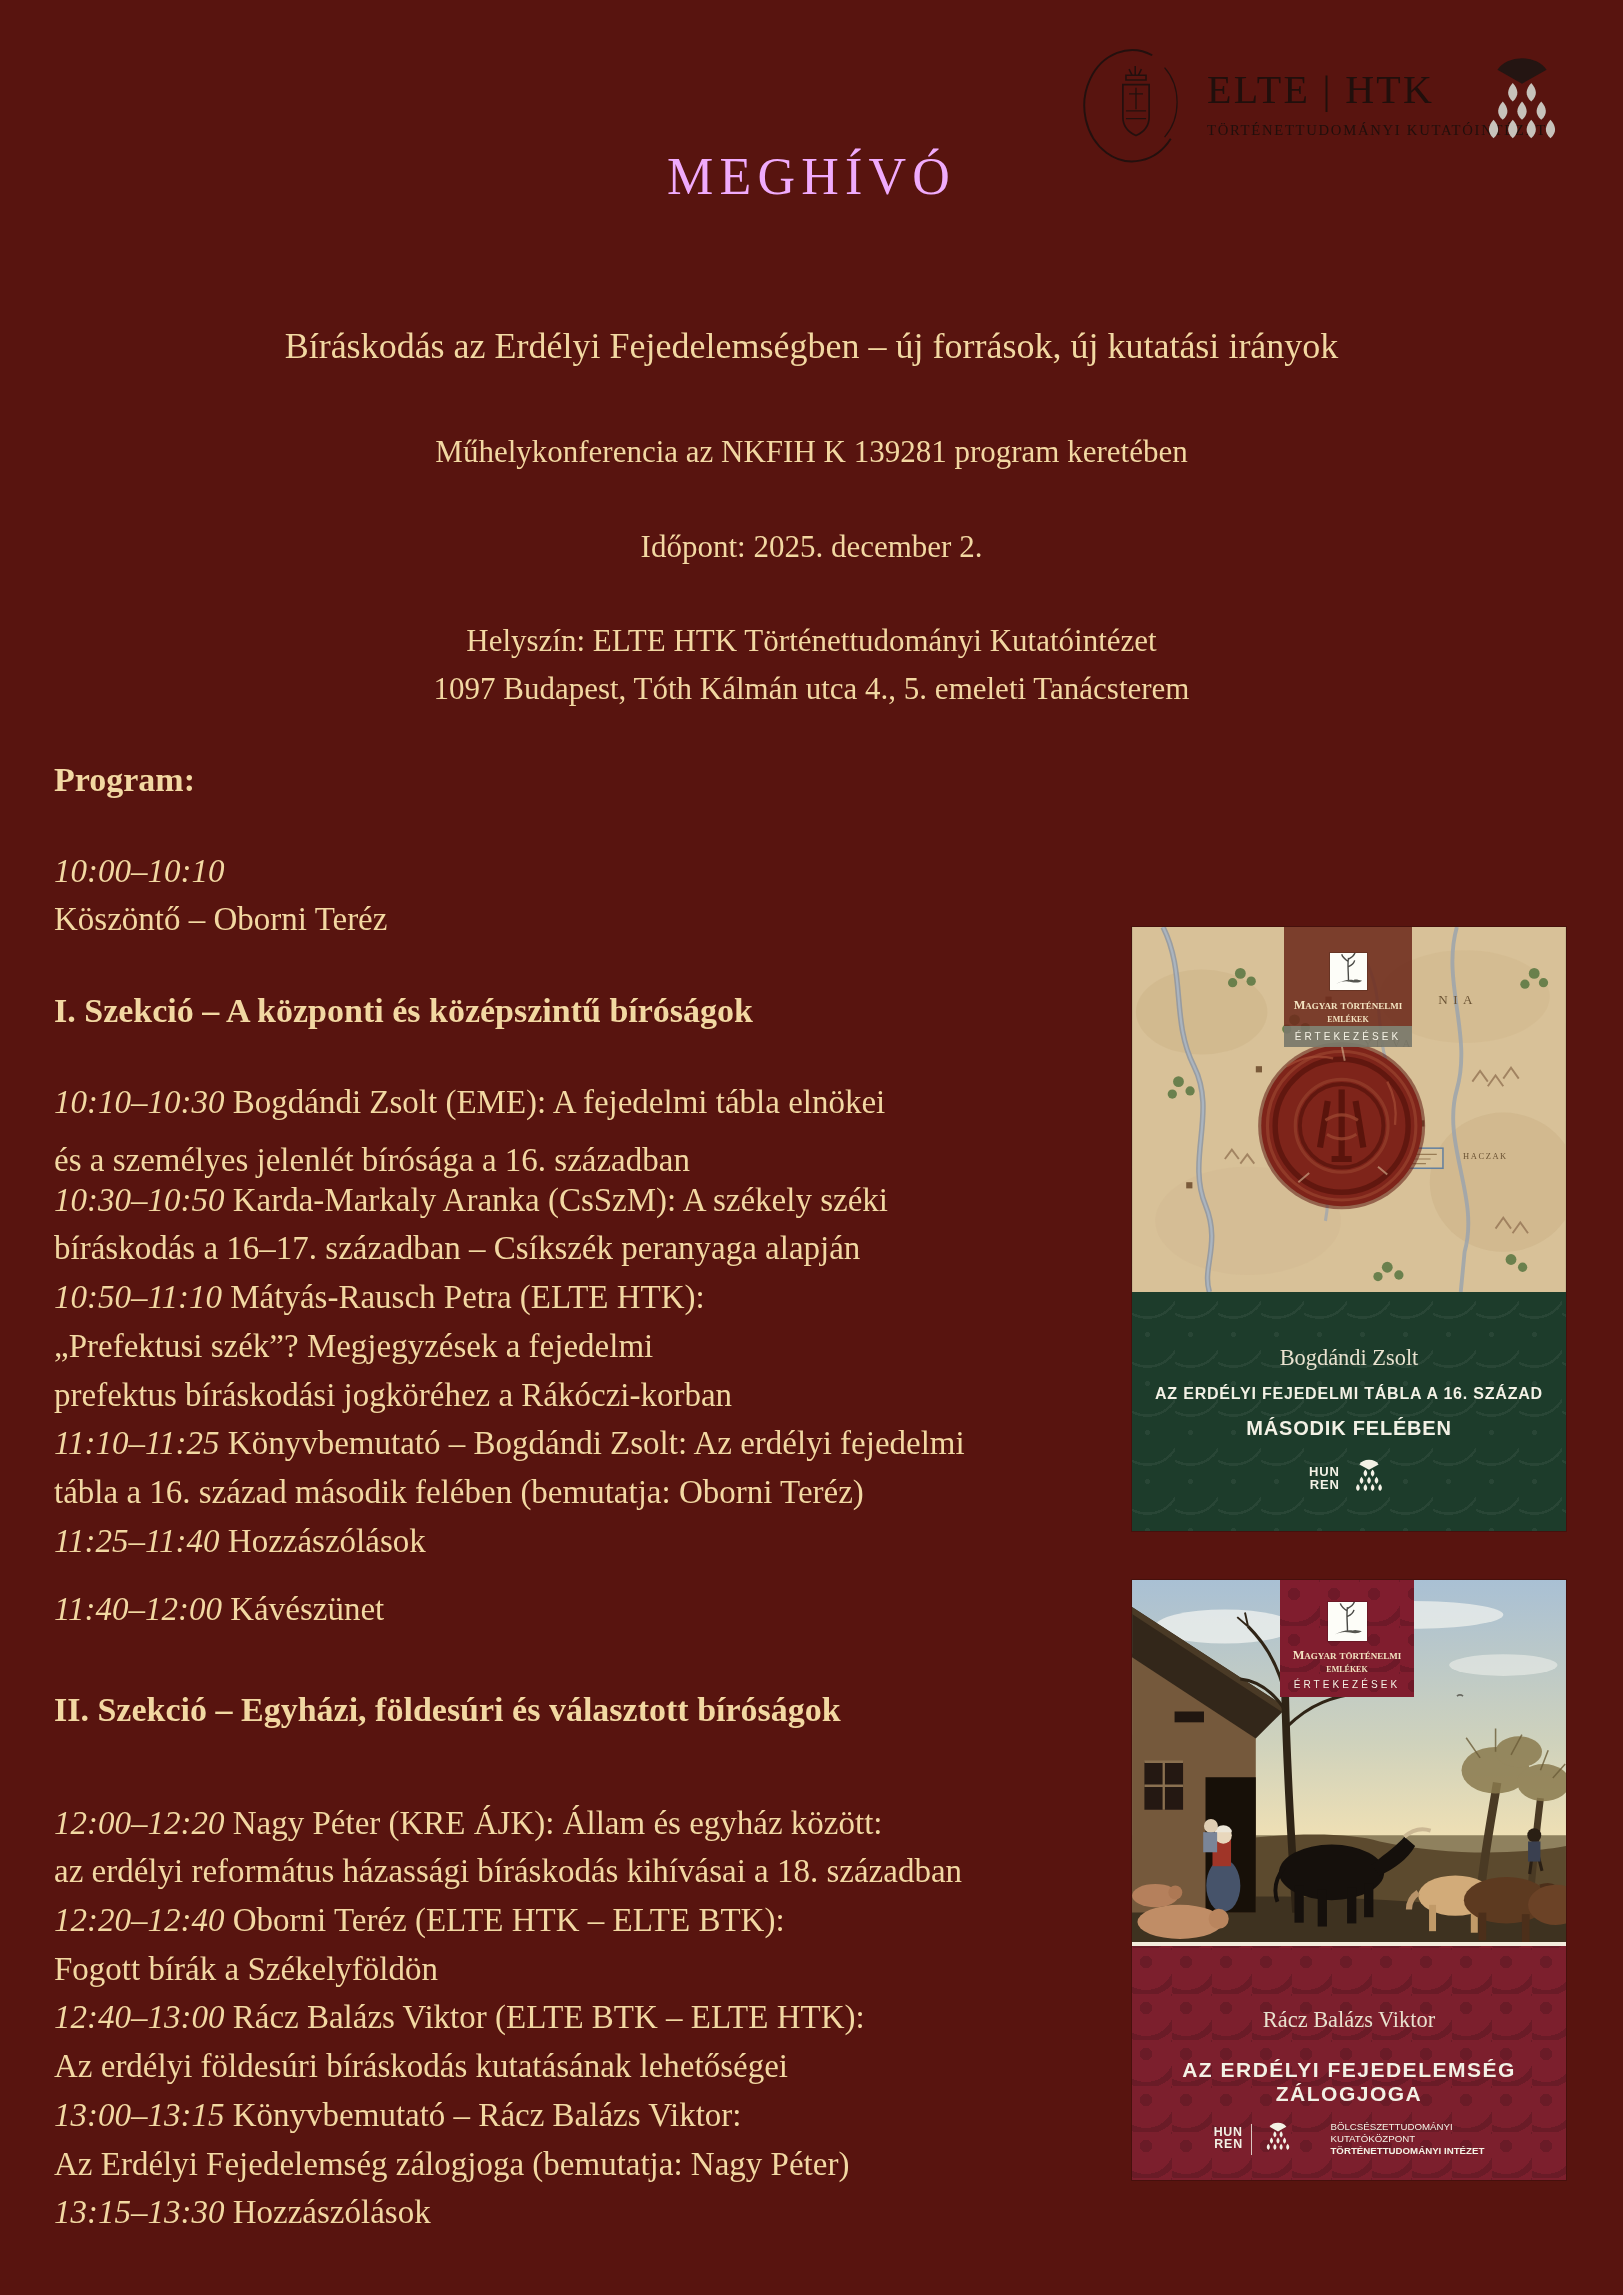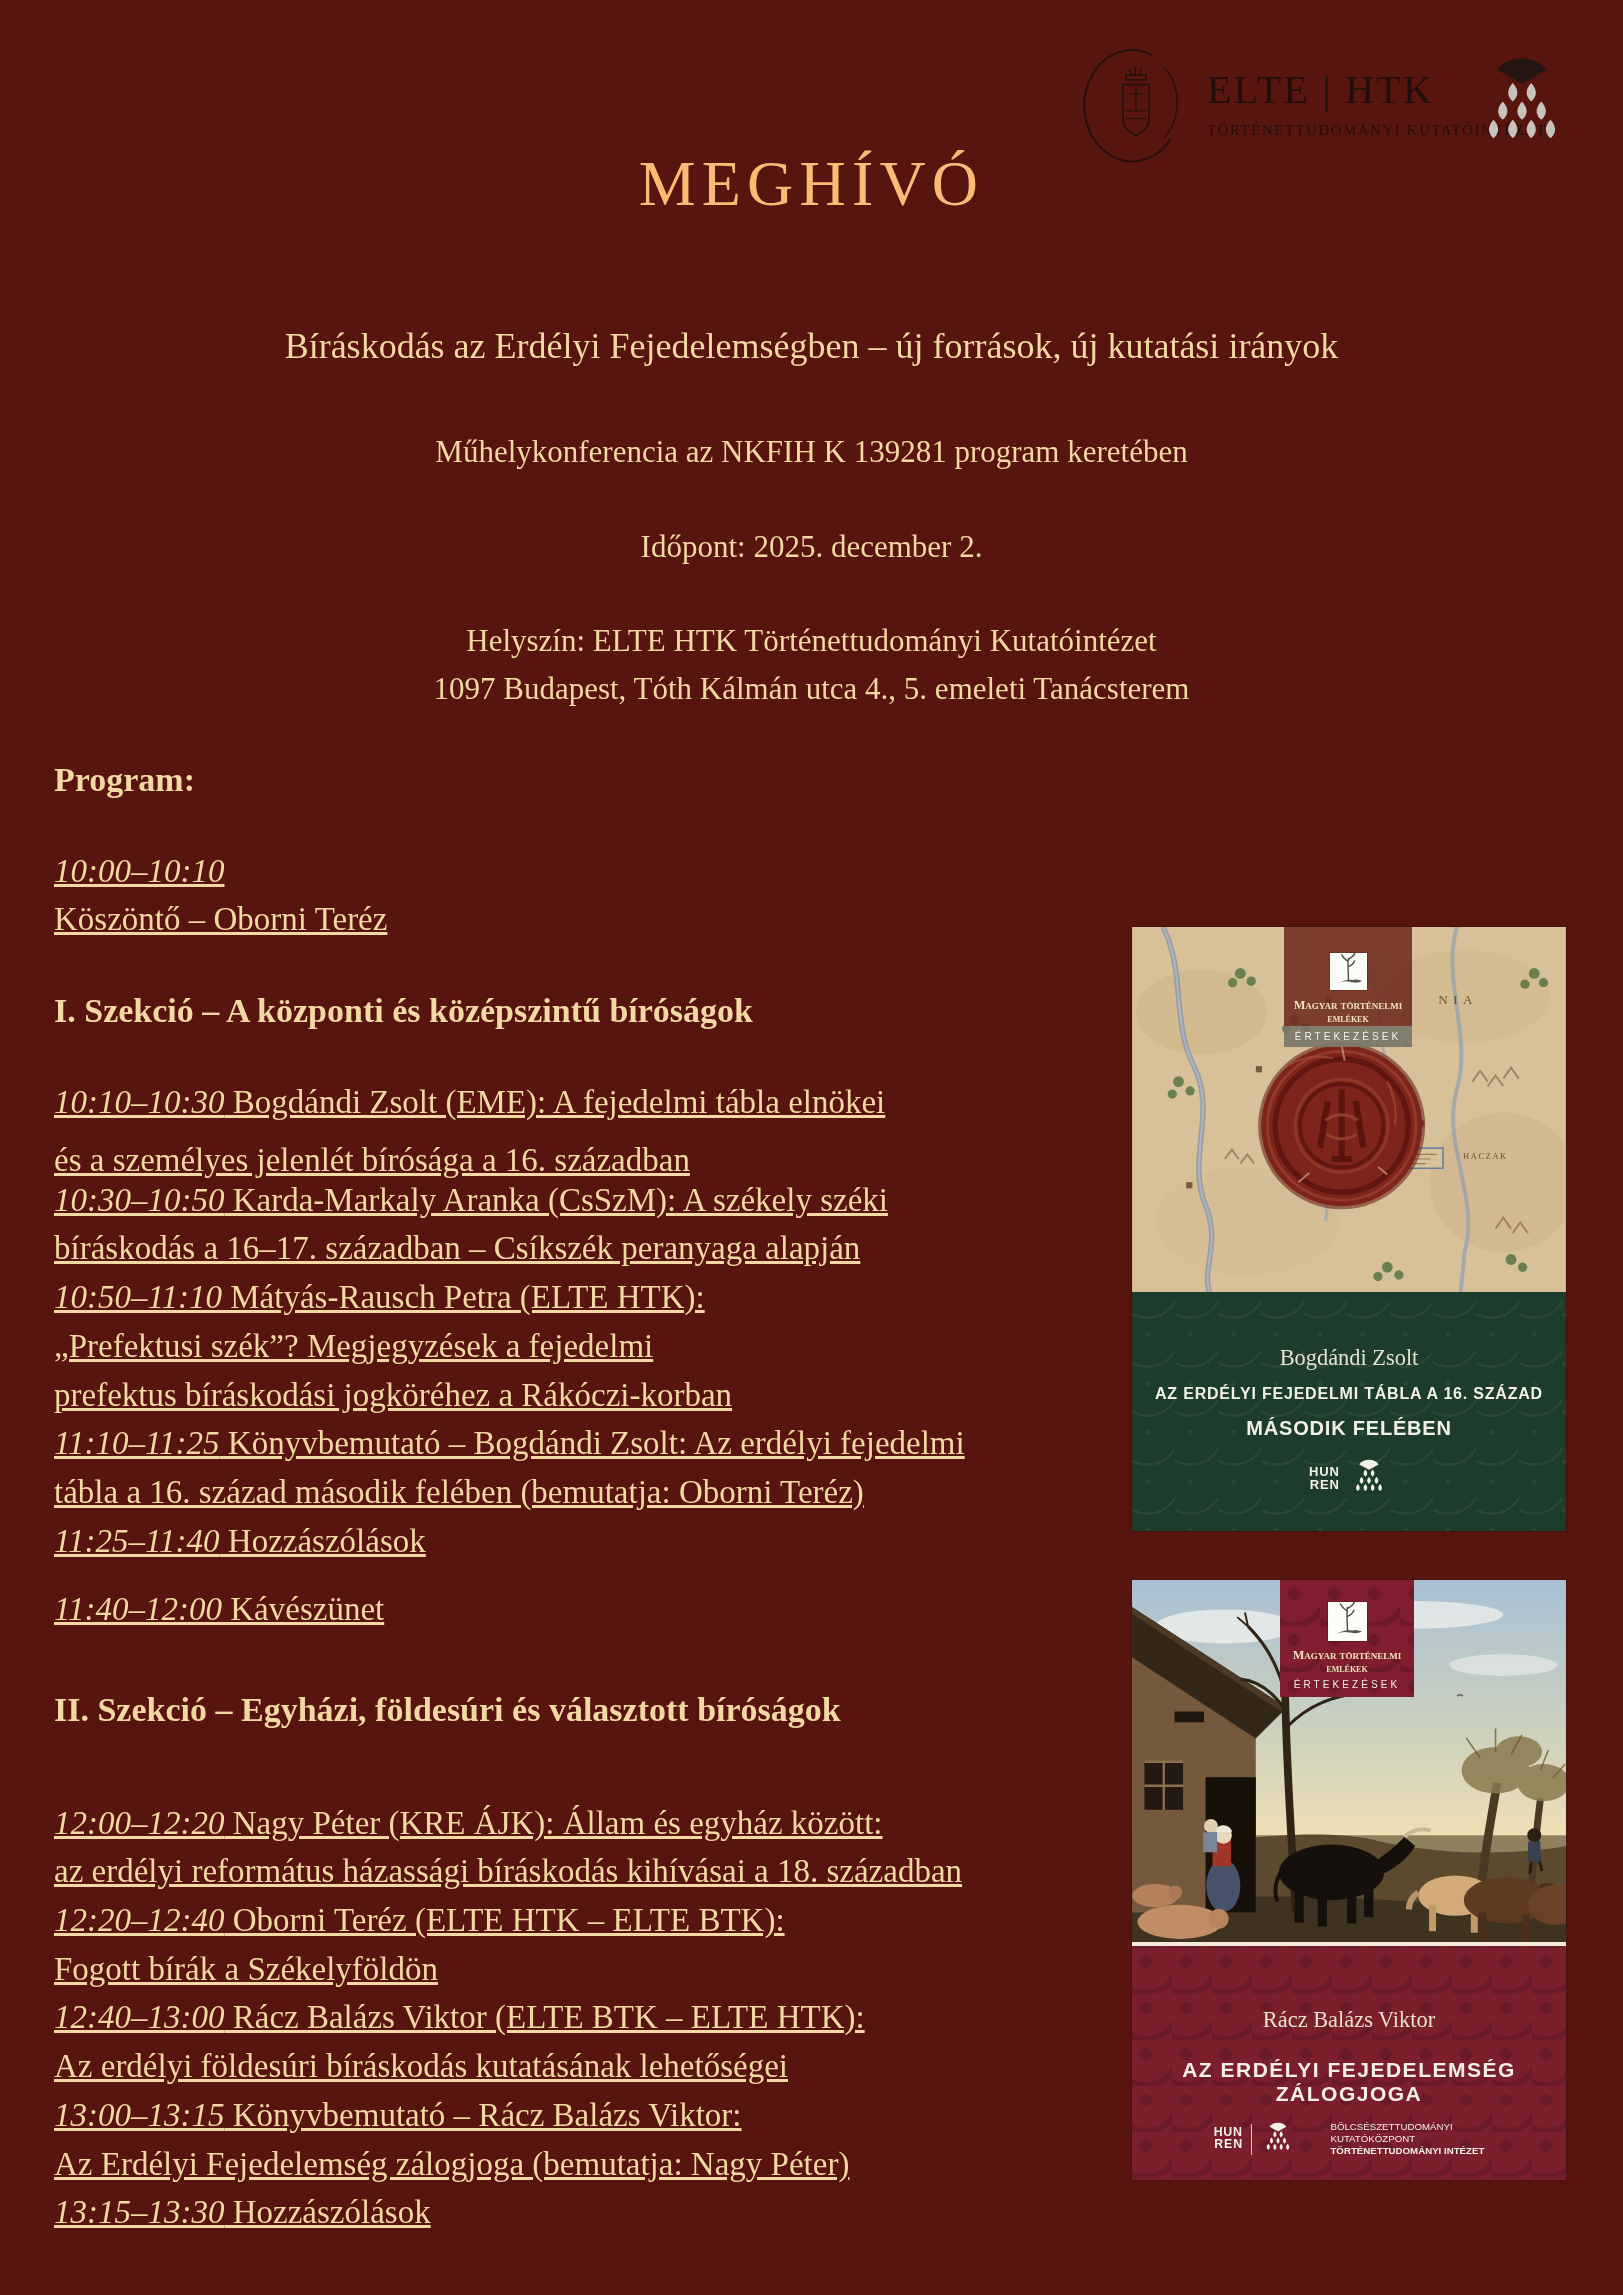--- a/index.html
+++ b/index.html
@@ -1,25 +1,25 @@
 <!DOCTYPE html>
 <html style="font-size:12.4px"><head>
 <meta charset="utf-8">
 <style>
   html,body{margin:0;padding:0;background:#58140f;}
   .page{position:relative;width:1623px;height:2295px;background:#58140f;overflow:hidden;
         font-family:"Liberation Serif",serif;color:#f2d8a2;}
   .abs{position:absolute;}
   .ctr{left:0;width:1623px;text-align:center;}
   .nowrap{white-space:nowrap;}
-  .big-title{font-size:64px;letter-spacing:6.2px;color:#fdba74;}
+  .big-title{font-size:52px;letter-spacing:6.2px;color:#f0abfc;}
   .subtitle{font-size:36px;font-weight:normal;}
   .intro{font-size:31px;}
   .h-bold{font-size:34px;font-weight:bold;}
-  .pline{font-size:33px;left:54px;white-space:nowrap;text-decoration:underline;}
+  .pline{font-size:33px;left:54px;white-space:nowrap;}
   .pline .t{font-style:italic;}
   
   .elte-text{font-size:40px;letter-spacing:2.3px;color:#200f0c;font-weight:normal;}
   .elte-sub{font-size:14.7px;letter-spacing:1.7px;color:#200f0c;}
   
   .book{position:absolute;left:1132px;width:434px;box-shadow:0 0 0 0.8px rgba(0,0,0,.25);}
   .book1{top:927px;height:604px;background:#1d3c2b;}
   .book2{top:1580px;height:600px;background:#7c1f2d;}
   .bookpattern-green{background-image:
      repeating-radial-gradient(circle at 15.5px 15.5px, rgba(255,255,255,.05) 0 2.3px, transparent 2.3px 31px);

